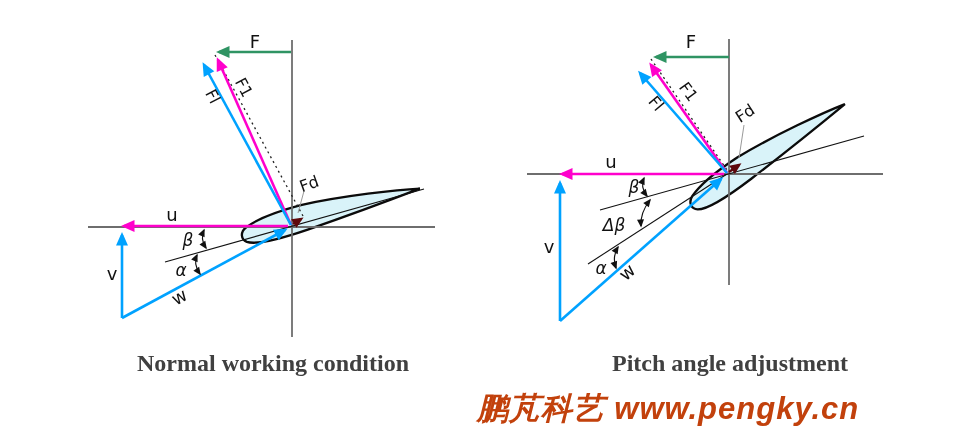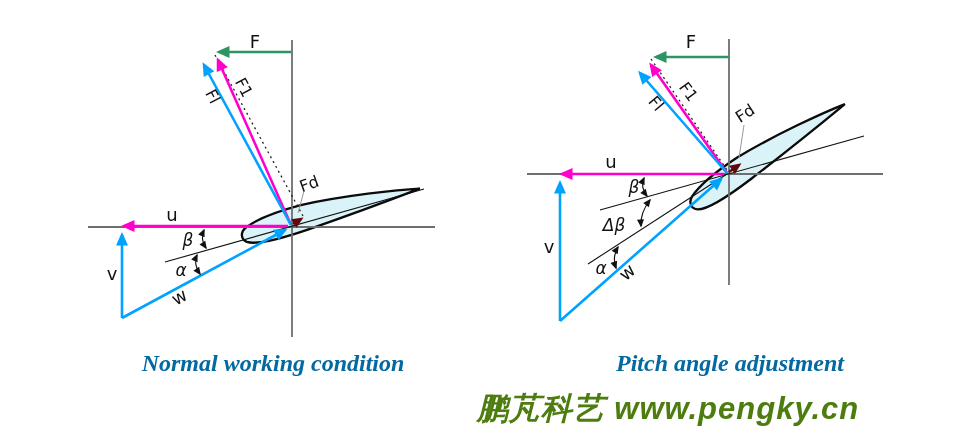--- a/index.html
+++ b/index.html
@@ -12,27 +12,27 @@
   .vec{stroke-width:2.6;fill:none;}
   .vec-green{stroke-width:2.4;fill:none;}
   .dotted{stroke:#222222;stroke-width:1.3;stroke-dasharray:2,3.5;fill:none;}
   .arc{stroke:#111111;stroke-width:1.2;fill:none;}
   .leader{stroke:#999999;stroke-width:1;fill:none;}
   .lbl{font-size:18px;fill:#111111;}
   .lbl-sm{font-size:16px;fill:#111111;}
   .lbl-greek{font-size:17px;font-style:italic;fill:#111111;}
   .title{position:absolute;top:350px;height:30px;text-align:center;
          font-family:"Liberation Serif","DejaVu Serif",serif;
-         font-weight:bold;font-style:italic;font-size:24px;color:#0369a1;}
+         font-weight:bold;font-size:24px;color:#404040;}
   #title-left{left:33px;width:480px;}
   #title-right{left:490px;width:480px;}
   #watermark{position:absolute;left:388px;top:388px;width:560px;text-align:center;
              font-family:"Liberation Sans","DejaVu Sans",sans-serif;
              font-weight:bold;font-style:italic;font-size:31px;letter-spacing:1px;
-             color:#4d7c0f;}
+             color:#c2410c;}
 </style>
 </head>
 <body>
 
 <div id="stage">
 
   <svg width="960" height="440" viewBox="0 0 960 440">
     <defs>
       <marker id="ah-magenta" markerUnits="userSpaceOnUse" markerWidth="15" markerHeight="13" refX="11" refY="6.5" orient="auto">
         <path d="M0.5,0.5 L14,6.5 L0.5,12.5 Z" fill="#ff00cc"></path>

